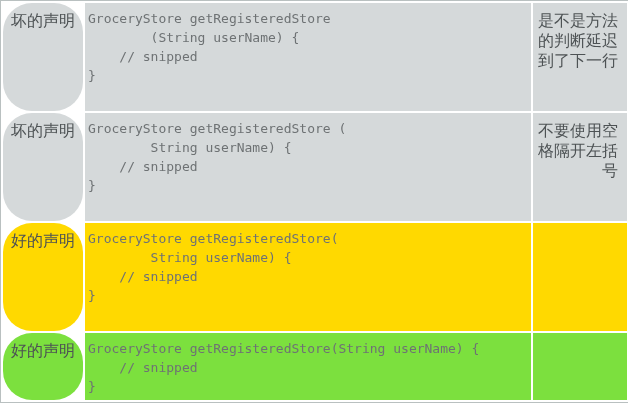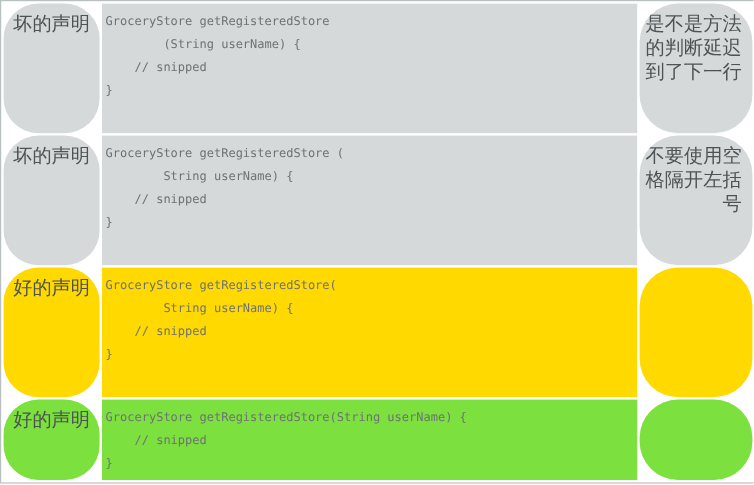--- a/index.html
+++ b/index.html
@@ -38,33 +38,32 @@
     line-height: 20px;
     padding: 8px 2px 4px 8px;
     border-radius: 29px;
   }
   td.cell-code {
     padding: 6px 4px 4px 3px;
   }
   td.cell-code pre {
     margin: 0;
     font-family: "DejaVu Sans Mono", "Liberation Mono", monospace;
-    font-size: 10px;
+    font-size: 13px;
     line-height: 19px;
     color: var(--code-text, #6e7274);
     white-space: pre;
   }
   td.cell-note {
     color: var(--label-text, #4d5254);
     font-family: "Liberation Sans", sans-serif;
     font-size: 16px;
     line-height: 20px;
     text-align: right;
     padding: 8px 9px 16px 4px;
-    border-radius: 32px;
   }
 
   tr.row-bad td         { background: var(--bad-bg, #d5d9da); }
   tr.row-good-yellow td { background: var(--yellow-bg, #ffd900); }
   tr.row-good-green td  { background: var(--green-bg, #7ce03e); }
 </style>
 </head>
 <body>
 
 <table class="style-table">

